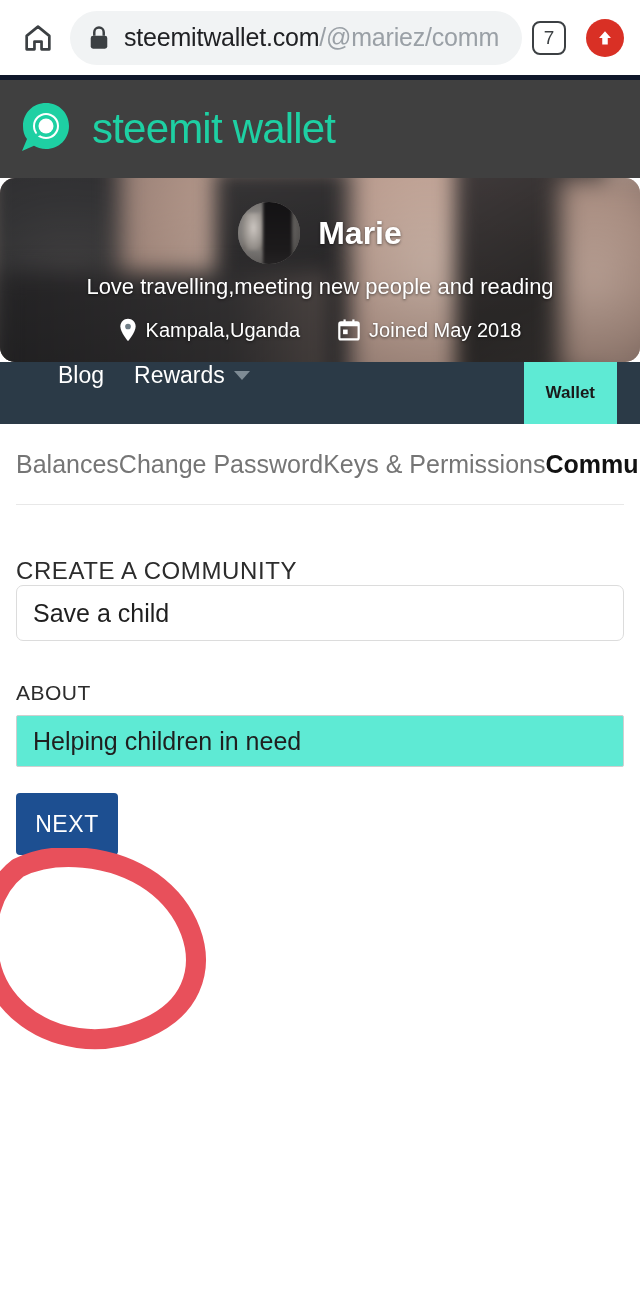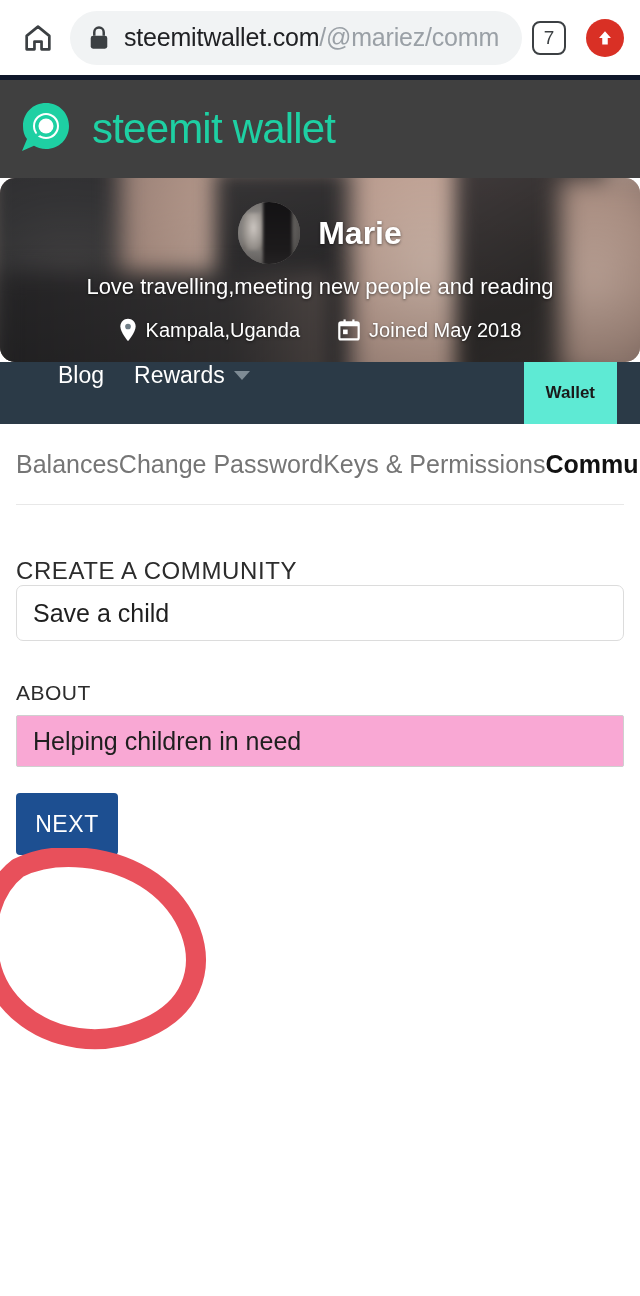--- a/index.html
+++ b/index.html
@@ -147,21 +147,21 @@
   .field-label{ font-size:21px; color:#2c2c2c; letter-spacing:.5px;
     margin-top:40px; margin-bottom:10px; }
   .text-input{
     width:608px; height:56px; border:1px solid #dcdcdc; border-radius:7px;
     background:#fff; font-size:25px; color:#1f1f1f;
     padding:0 16px; font-family:"Liberation Sans", sans-serif;
     display:flex; align-items:center;
   }
   .text-area{
     width:608px; height:52px; border:1px solid #cfcfcf; border-radius:2px;
-    background:#f9a8d4; font-size:25px; color:#1f1f1f;
+    background:#5eead4; font-size:25px; color:#1f1f1f;
     padding:0 16px; font-family:"Liberation Sans", sans-serif;
     display:flex; align-items:center;
   }
   .next-btn{
     margin-top:26px; width:102px; height:62px;
     background:#1d4f91; border:none; border-radius:4px;
     color:#ffffff; font-size:23px; letter-spacing:.6px;
     font-family:"Liberation Sans", sans-serif;
     display:flex; align-items:center; justify-content:center;
   }

